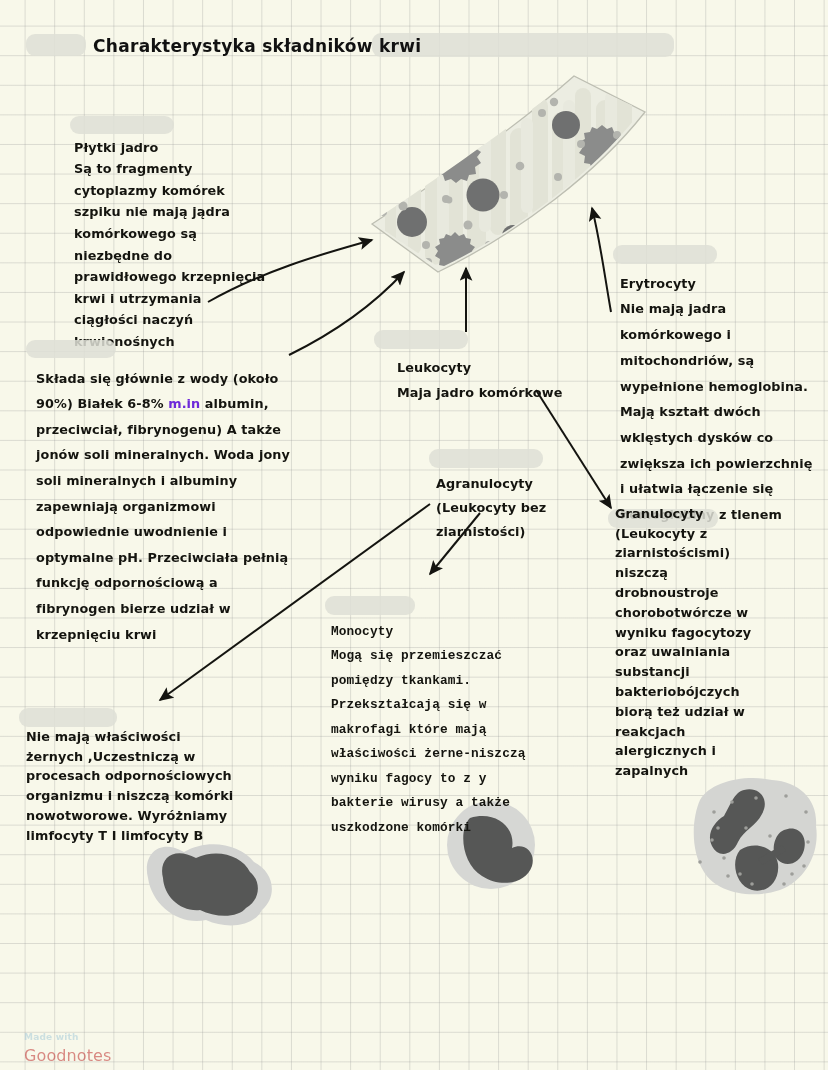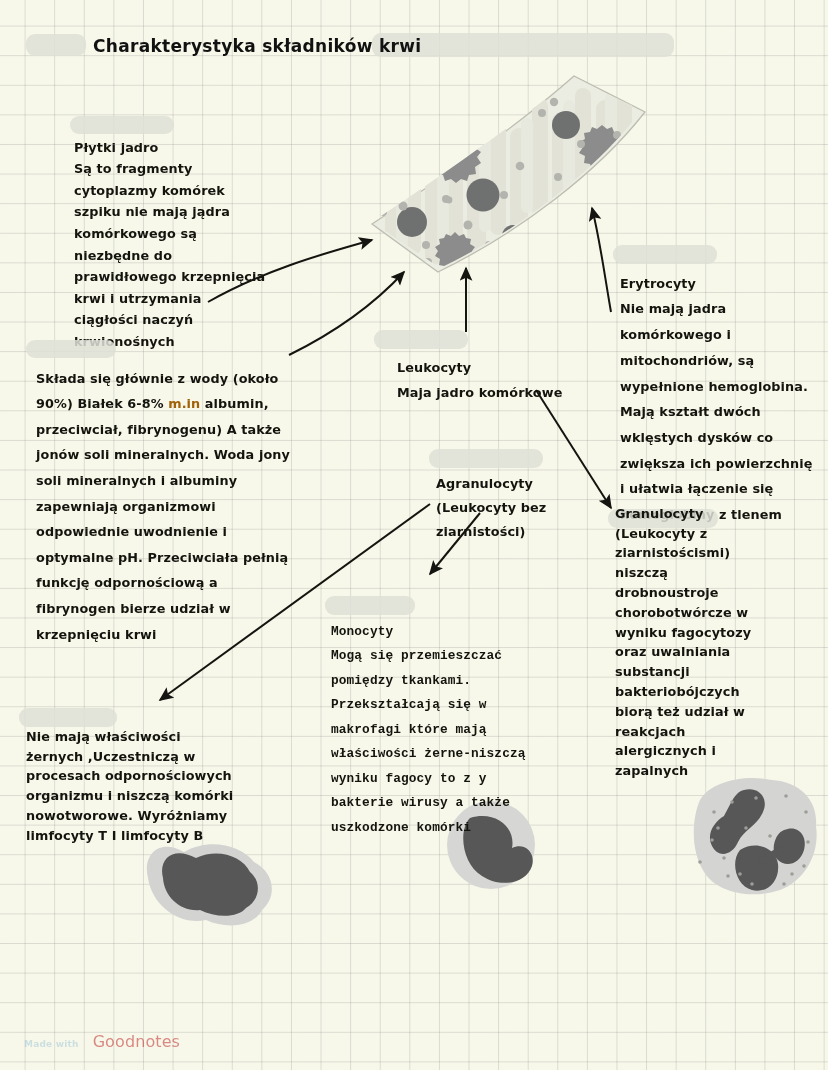--- a/index.html
+++ b/index.html
@@ -33,26 +33,27 @@
     white-space:pre-line;
     font-family:"DejaVu Sans", sans-serif;
   }
   .tblock .hd{display:block;}
   .title{
     position:absolute;
     font-size:17px;font-weight:700;color:#111;
     letter-spacing:.3px;
     font-family:"DejaVu Sans", sans-serif;
   }
-  .mgray{color:#a16207;font-weight:600;}
+  .mgray{color:#6d28d9;font-weight:600;}
   svg.overlay{position:absolute;left:0;top:0;width:828px;height:1070px;overflow:visible;}
   .gn{
     position:absolute;left:24px;top:1032px;
-    display:flex;align-items:baseline;gap:14px;
+    display:flex;align-items:baseline;gap:4px;
     opacity:.5;
+    flex-direction:column;
   }
   .gn .made{font-size:9px;color:#9fc7d8;font-weight:600;letter-spacing:.2px;}
   .gn .good{font-size:16px;color:#b91c1c;font-weight:400;letter-spacing:.1px;}
 </style>
 </head>
 <body>
 
 <div id="grid-paper"></div>
 
 <div id="page">

